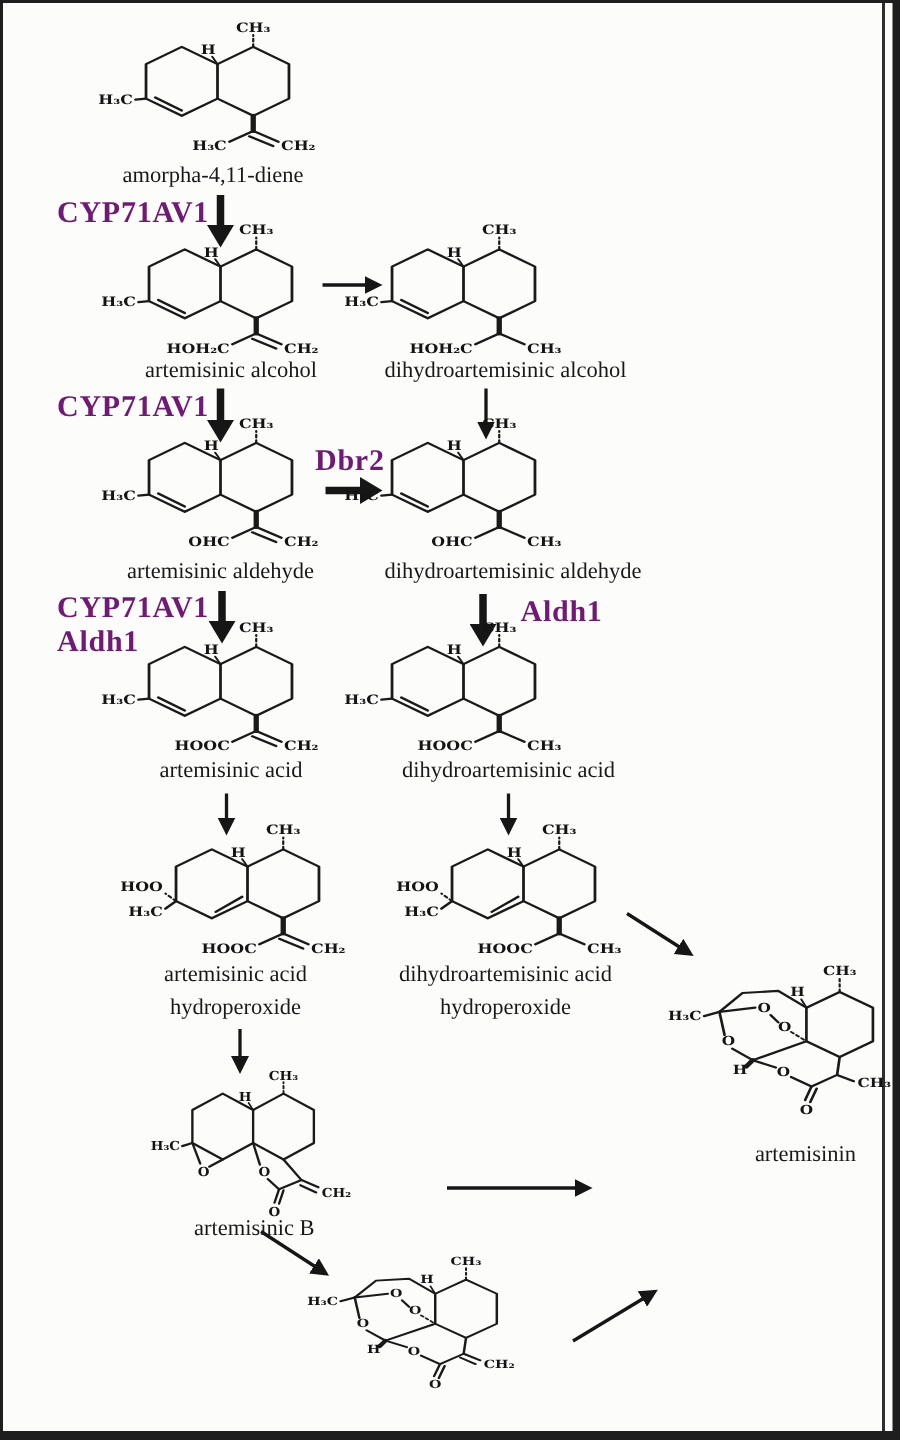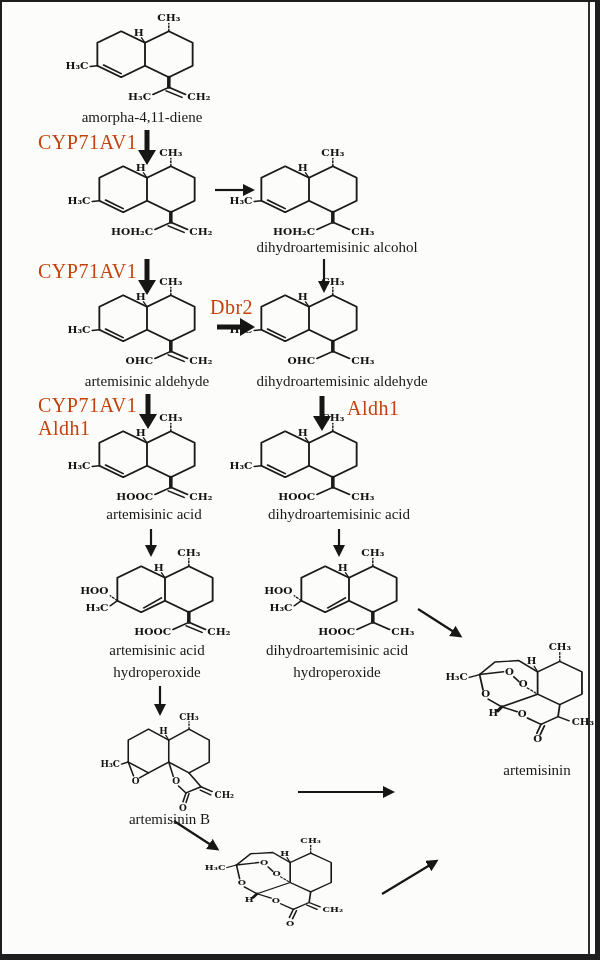--- a/index.html
+++ b/index.html
@@ -7,22 +7,22 @@
     position:relative;width:600px;height:960px;box-sizing:border-box;
     background:#fcfcfa;
     border-style:solid;border-color:#1e1e1e;
     border-width:2px 5px 6px 2px;
     overflow:hidden;
     font-family:"Liberation Serif", serif;
     color:#1b1b1b;
   }
   .inner-right-line{position:absolute;top:0;bottom:0;right:5px;width:2px;background:#2e2e2e;}
   .enz{
-    position:absolute;font-size:20px;font-weight:400;letter-spacing:0.5px;
-    color:#c2410c;white-space:nowrap;
+    position:absolute;font-size:20px;font-weight:700;letter-spacing:0.5px;
+    color:#701a75;white-space:nowrap;
   }
   .mol-name{
     position:absolute;font-size:15px;text-align:center;color:#181818;
     line-height:22px;white-space:nowrap;
   }
   .mol{position:absolute;}
   .mol svg{overflow:visible;display:block;}
   .bond{stroke:#1a1a1a;stroke-width:2.1;fill:none;stroke-linecap:round;stroke-linejoin:round;}
   .wedge{stroke-width:4;}
   .dashb{stroke-dasharray:2.5 2.5;stroke-width:1.7;}
@@ -110,20 +110,21 @@
         <path d="M112,102 L94,112"></path>
         <path d="M112,102 L131,112 M109,107 L127,116"></path>
       </g>
       <text class="atom mid" x="112" y="10">CH₃</text>
       <text class="atom mid" x="78" y="31">H</text>
       <text class="atom end" x="21" y="77">H₃C</text>
       <text class="atom end" x="92" y="120">HOH₂C</text>
       <text class="atom" x="133" y="120">CH₂</text>
     </svg>
   </div>
+  <div class="mol-name" style="left:52px;top:234px;width:200px">artemisinic alcohol</div>
 
   <div class="mol" style="left:232px;top:147px">
     <svg viewBox="0 0 170 135" width="150" height="97" preserveAspectRatio="none">
       <g class="bond">
         <path d="M85,40 L58,24 L31,40 L31,72 L58,88 L85,72 L85,40"></path>
         <path d="M85,40 L112,24 L139,40 L139,72 L112,88 L85,72"></path>
         <path d="M38,71 L58,83"></path>
         <path class="dashb" d="M112,24 L112,13"></path>
         <path class="thinb" d="M85,40 L81,33"></path>
         <path d="M31,72 L23,73"></path>
@@ -299,21 +300,21 @@
       </g>
       <text class="atom mid" x="112" y="6">CH₃</text>
       <text class="atom mid" x="78" y="26">H</text>
       <text class="atom end" x="20" y="74">H₃C</text>
       <text class="atom mid" x="41" y="99">O</text>
       <text class="atom mid" x="95" y="99">O</text>
       <text class="atom mid" x="104" y="138">O</text>
       <text class="atom" x="146" y="119">CH₂</text>
     </svg>
   </div>
-  <div class="mol-name" style="left:95px;top:806px;width:145px">artemisinin B</div>
+  <div class="mol-name" style="left:95px;top:806px;width:145px">artemisinic B</div>
 
   <div class="mol" style="left:435px;top:639px">
     <svg viewBox="0 0 190 160" width="162" height="112" preserveAspectRatio="none">
       <g class="bond">
         <path d="M118,44 L144,29 L170,44 L170,76 L144,91 L118,76 L118,44"></path>
         <path class="dashb" d="M144,29 L144,16"></path>
         <path class="thinb" d="M118,44 L114,36"></path>
         <path d="M118,44 L96,28 L68,30 L50,48"></path>
         <path d="M50,48 L38,52"></path>
         <path d="M50,48 L78,44"></path>

